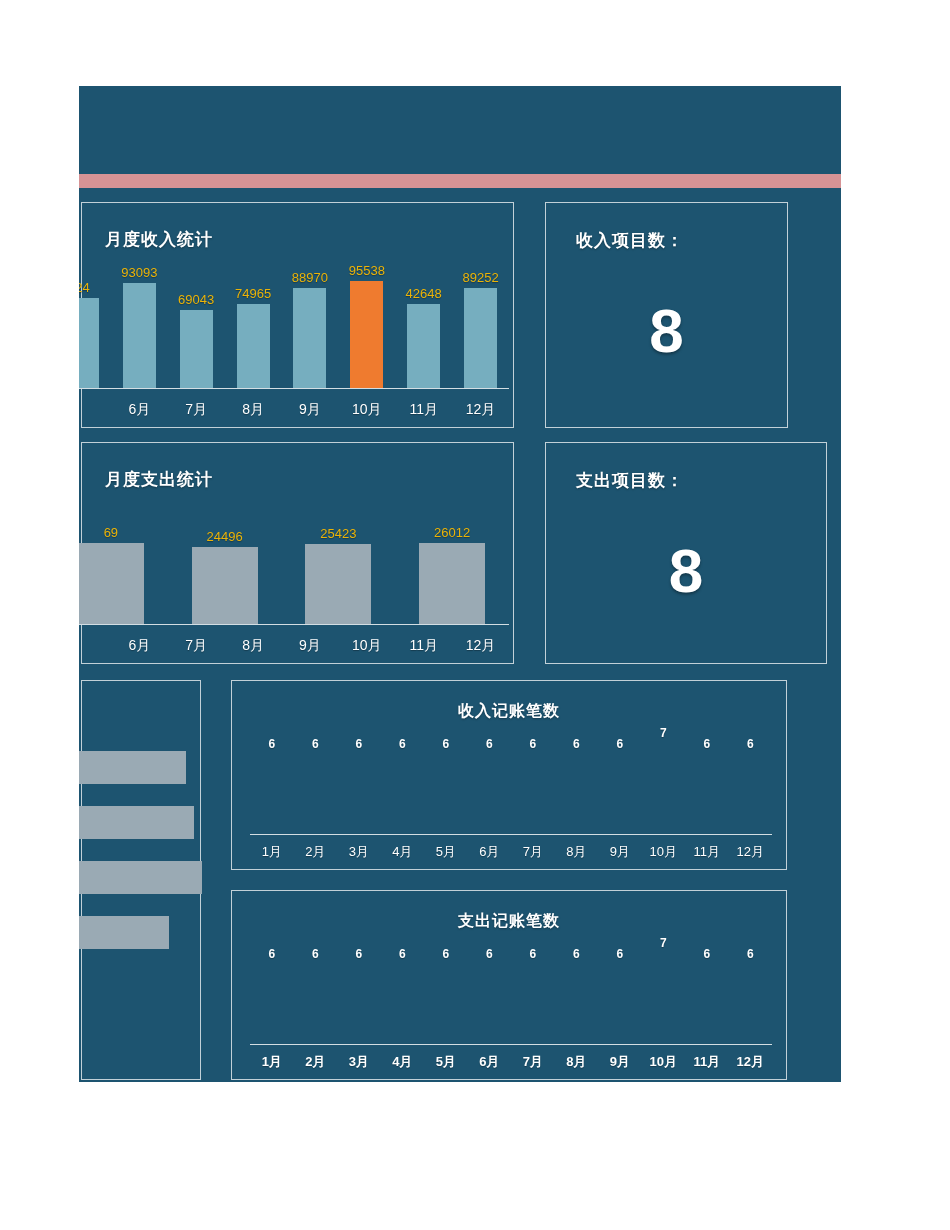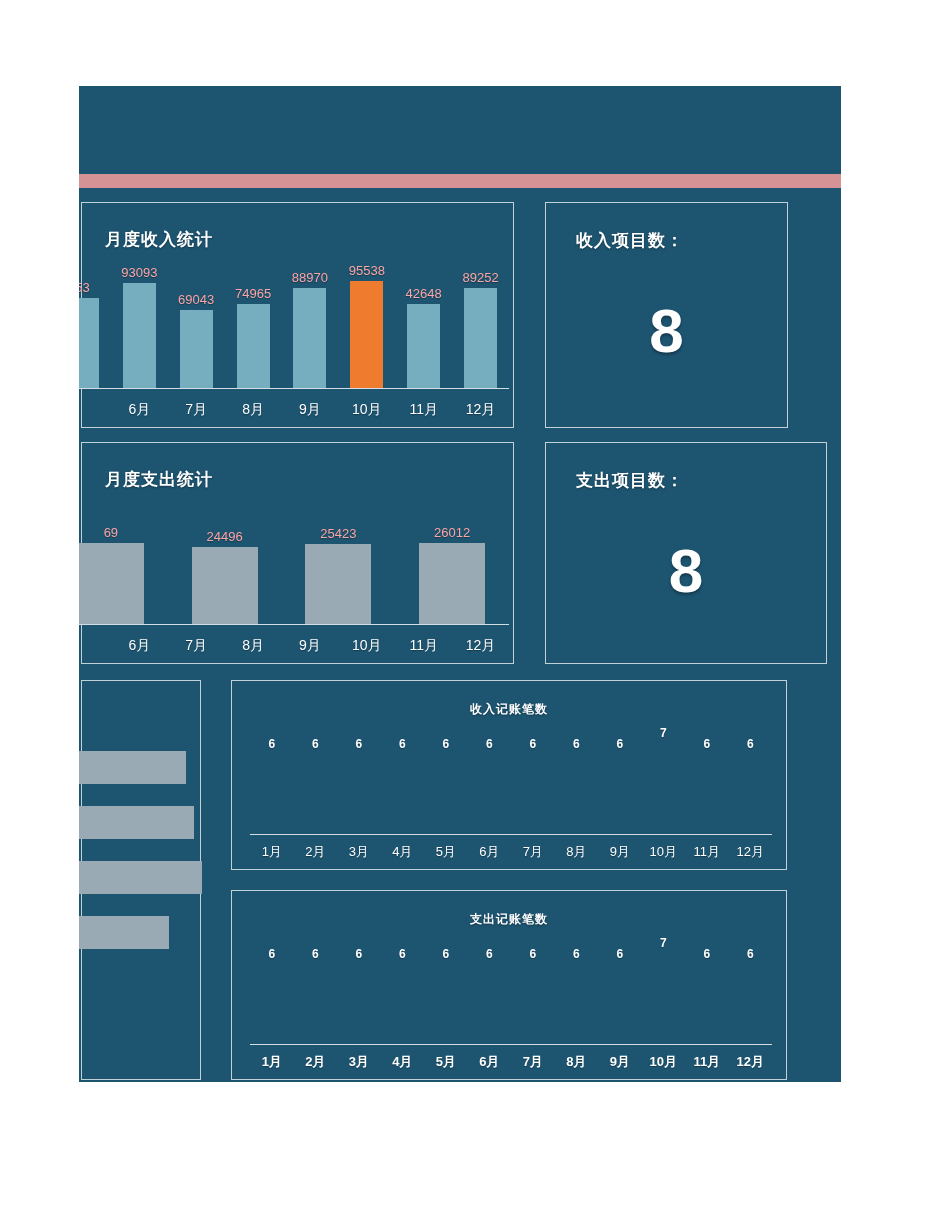--- a/index.html
+++ b/index.html
@@ -28,21 +28,21 @@
   
   #income-chart-panel{left:2px;top:116px;width:433px;height:226px;}
   #expense-chart-panel{left:2px;top:356px;width:433px;height:222px;}
   .monthly-title{position:absolute;left:23px;top:25px;font-size:17px;}
 
   .plot{position:absolute;left:-28px;bottom:38px;width:455px;height:140px;}
   .plot .axis{position:absolute;left:0;bottom:0;width:100%;height:1.5px;background:#D3DEE3;}
   .bars{position:absolute;left:0;bottom:1.5px;width:100%;height:138px;
         display:flex;align-items:flex-end;}
   .bcol{flex:1 1 0;display:flex;flex-direction:column;align-items:center;justify-content:flex-end;height:100%;position:relative;}
-  .bval{color:#fca5a5;font-size:13px;margin-bottom:3px;white-space:nowrap;
+  .bval{color:#eab308;font-size:13px;margin-bottom:3px;white-space:nowrap;
         text-shadow:0 1px 1px rgba(0,0,0,.3);}
   .bar{width:58%;}
   .bar.blue{background:#76AEBF;}
   .bar.gray{background:#9AAAB4;}
   .bar.orange{background:#EF7B2F;}
   .xlabels{position:absolute;left:-28px;bottom:8px;width:455px;display:flex;}
   .xlabels span{flex:1 1 0;text-align:center;color:#ffffff;font-size:14px;
         text-shadow:0 1px 1px rgba(0,0,0,.3);}
 
   
@@ -54,21 +54,21 @@
         text-shadow:0 2px 3px rgba(0,0,0,.35);}
 
   
   #hbar-panel{left:2px;top:594px;width:120px;height:400px;}
   .hbars{position:absolute;left:-60px;top:70px;width:180px;}
   .hbar{height:33px;background:#9AAAB4;margin-bottom:22px;}
 
   
   #income-count-chart-panel{left:152px;top:594px;width:556px;height:190px;}
   #expense-count-chart-panel{left:152px;top:804px;width:556px;height:190px;}
-  .count-title{position:absolute;left:0;right:0;top:20px;text-align:center;font-size:12px;}
+  .count-title{position:absolute;left:0;right:0;top:20px;text-align:center;font-size:16px;}
   .count-plot{position:absolute;left:18px;right:14px;bottom:34px;height:110px;}
   .count-plot .axis{position:absolute;left:0;bottom:0;width:100%;height:1.5px;background:#D3DEE3;}
   .count-bars{position:absolute;left:0;bottom:1.5px;width:100%;height:108px;display:flex;align-items:flex-end;}
   .cval{color:#ffffff;font-size:12px;font-weight:bold;margin-bottom:4px;
         text-shadow:0 1px 1px rgba(0,0,0,.3);}
   .cbar{width:52%;}
   .count-xlabels{position:absolute;left:18px;right:14px;bottom:8px;display:flex;}
   .count-xlabels span{flex:1 1 0;text-align:center;color:#ffffff;font-size:13px;
         text-shadow:0 1px 1px rgba(0,0,0,.3);}
   .count-xlabels.bold span{font-weight:bold;}
@@ -80,21 +80,21 @@
 
   <div class="header-block"></div>
   <div class="accent-band"></div>
   <div class="header-gap"></div>
 
   <div class="panel" id="income-chart-panel">
     <div class="panel-title monthly-title">月度收入统计</div>
     <div class="plot">
       <div class="bars" id="income-monthly-bars">
           <div class="bcol">
-            <div class="bval">53</div>
+            <div class="bval">24</div>
             <div class="bar blue" style="height: 89.6px;"></div>
           </div>
           <div class="bcol">
             <div class="bval">93093</div>
             <div class="bar blue" style="height: 104.264px;"></div>
           </div>
           <div class="bcol">
             <div class="bval">69043</div>
             <div class="bar blue" style="height: 77.3282px;"></div>
           </div>

